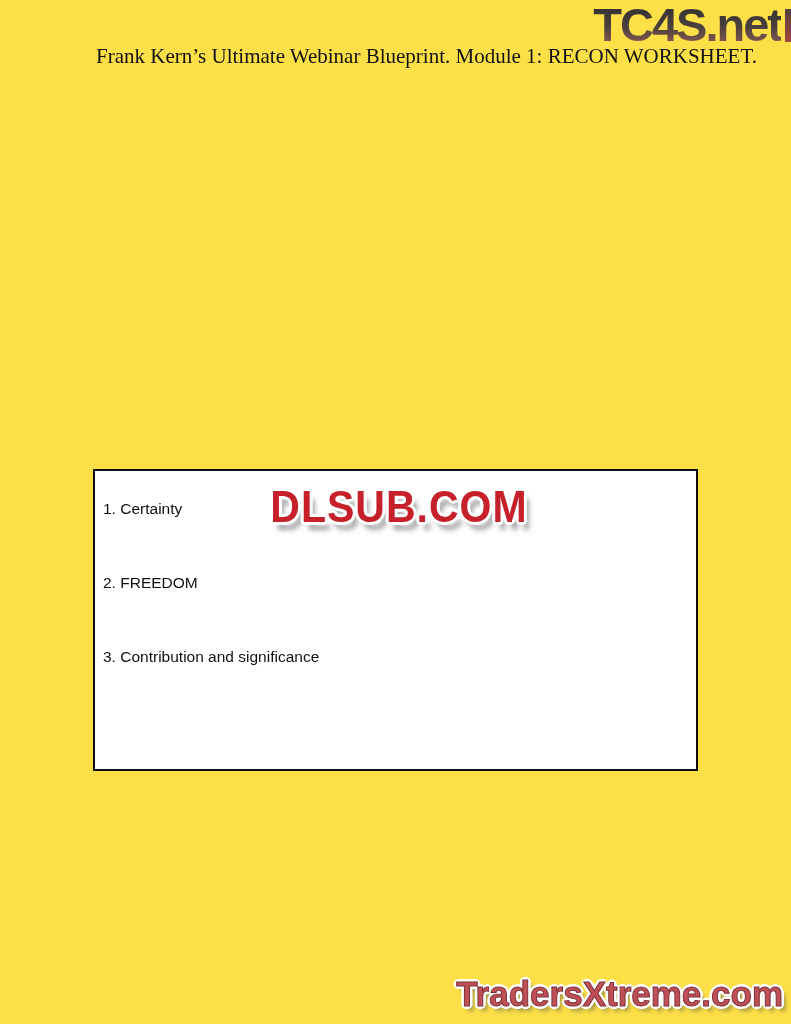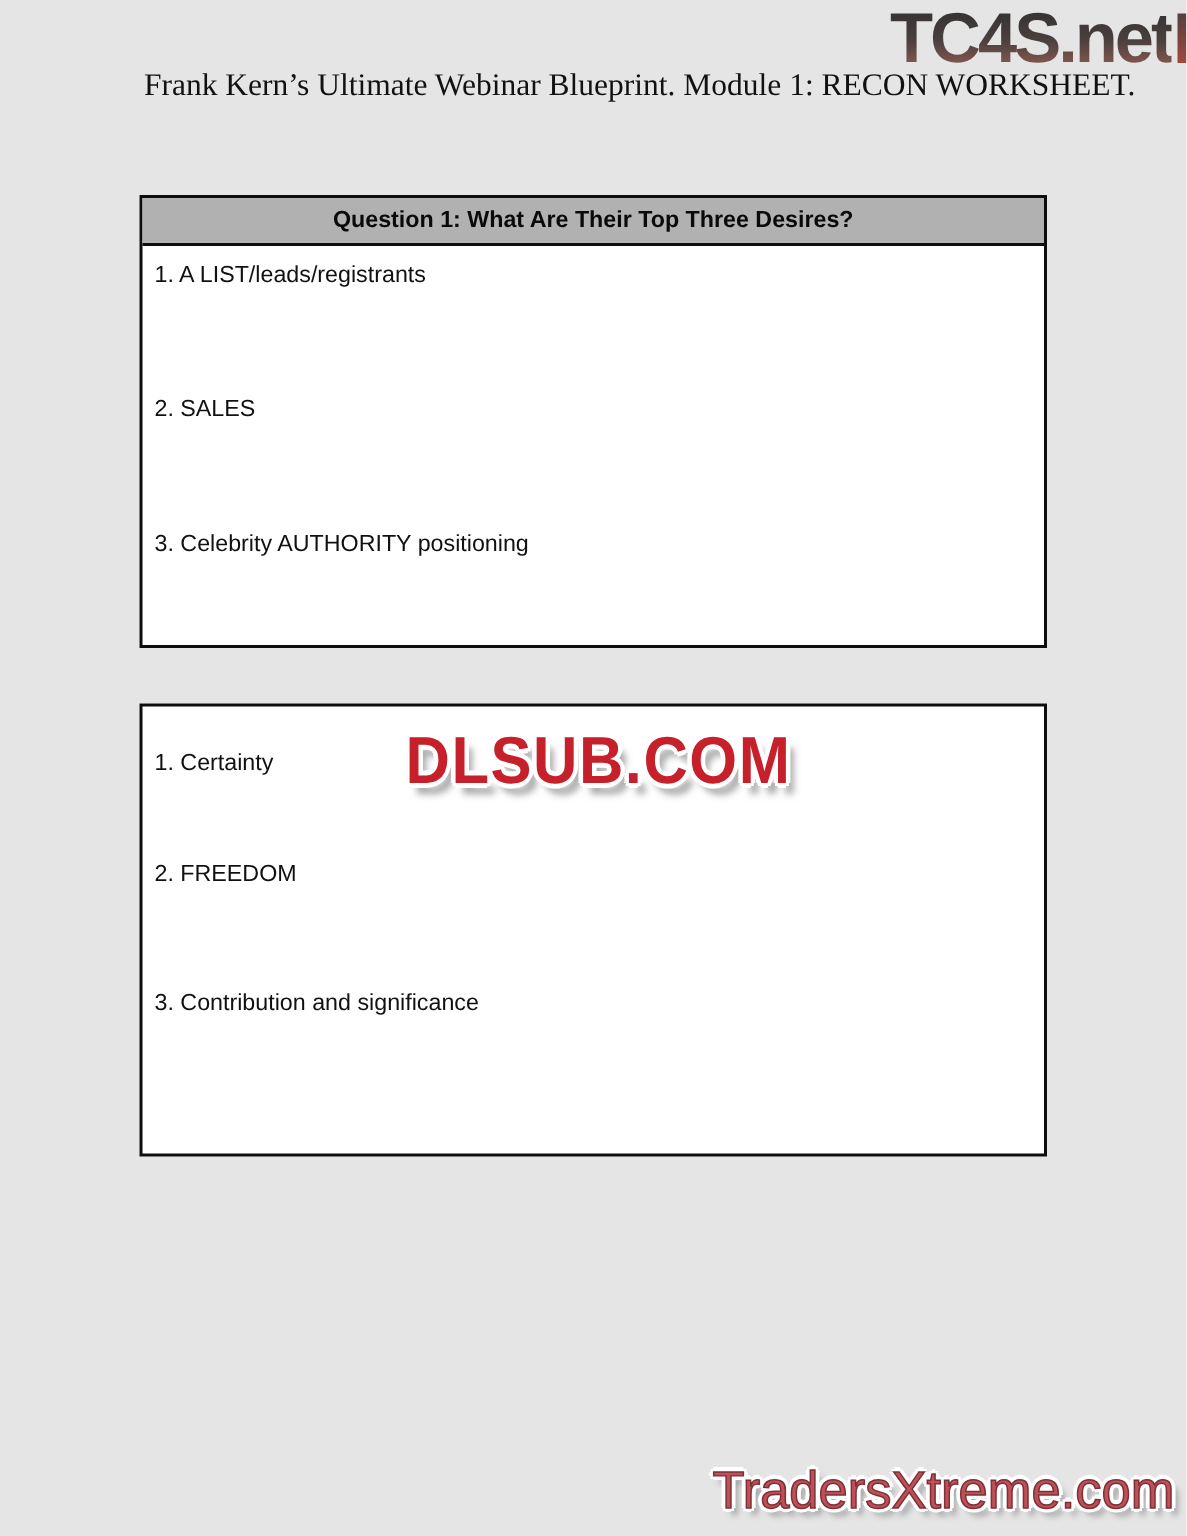--- a/index.html
+++ b/index.html
@@ -1,21 +1,21 @@
 <!DOCTYPE html>
 <html><head>
 <meta charset="utf-8">
 <style>
   * { margin: 0; padding: 0; box-sizing: border-box; }
   html, body { background: #ffffff; }
   .page {
     position: relative;
     width: 791px;
     height: 1024px;
-    background: #e5e5e5;
+    background: #fde047;
     overflow: hidden;
     font-family: "Liberation Sans", sans-serif;
     color: #1a1a1a;
   }
 
   
   .tc4s {
     position: absolute;
     top: 1px;
     right: 10px;
@@ -79,21 +79,21 @@
     font-size: 15.5px;
     line-height: 19px;
     color: #111;
     white-space: nowrap;
   }
   .t1 .q-item.i1 { top: 10px; }
   .t1 .q-item.i2 { top: 99px; }
   .t1 .q-item.i3 { top: 189px; }
   .t2 .q-item.i1 { top: 12px; margin-top: 16px; }
   .t2 .q-item.i2 { top: 102px; }
-  .t2 .q-item.i3 { top: 188px; }
+  .t2 .q-item.i3 { top: 176px; }
 
   
   .dlsub {
     position: absolute;
     left: 256px;
     top: 484px;
     width: 286px;
     text-align: center;
     font-size: 41px;
     font-weight: 900;
@@ -108,21 +108,21 @@
        0   -3px 0 #fff,  0    3px 0 #fff,
        5px  7px 5px rgba(90,90,90,0.55);
   }
 
   
   .tradersxtreme {
     position: absolute;
     right: 8px;
     top: 974px;
     font-size: 35px;
-    font-weight: 400;
+    font-weight: 700;
     letter-spacing: 0px;
     color: #bf5058;
     -webkit-text-stroke: 1px #7d3036;
     z-index: 5;
     text-shadow:
       -2px -2px 0 #fff,  2px -2px 0 #fff,
       -2px  2px 0 #fff,  2px  2px 0 #fff,
       -3px  0   0 #fff,  3px  0   0 #fff,
        0   -3px 0 #fff,  0    3px 0 #fff,
        4px  5px 4px rgba(80,80,80,0.6);
@@ -131,28 +131,20 @@
 </head>
 <body>
 
 <div class="page">
 
   <div class="tc4s">TC4S.net</div>
   <div class="red-corner-mark"></div>
 
   <div class="doc-title">Frank Kern’s Ultimate Webinar Blueprint. Module 1: RECON WORKSHEET.</div>
 
-  <div class="q-table t1">
-    <div class="q-header">Question 1: What Are Their Top Three Desires?</div>
-    <div class="q-body">
-      <div class="q-item i1">1. A LIST/leads/registrants</div>
-      <div class="q-item i2">2. SALES</div>
-      <div class="q-item i3">3. Celebrity AUTHORITY positioning</div>
-    </div>
-  </div>
 
   <div class="q-table t2">
     <div class="q-body">
       <div class="q-item i1">1. Certainty</div>
       <div class="q-item i2">2. FREEDOM</div>
       <div class="q-item i3">3. Contribution and significance</div>
     </div>
   </div>
 
   <div class="dlsub">DLSUB.COM</div>

